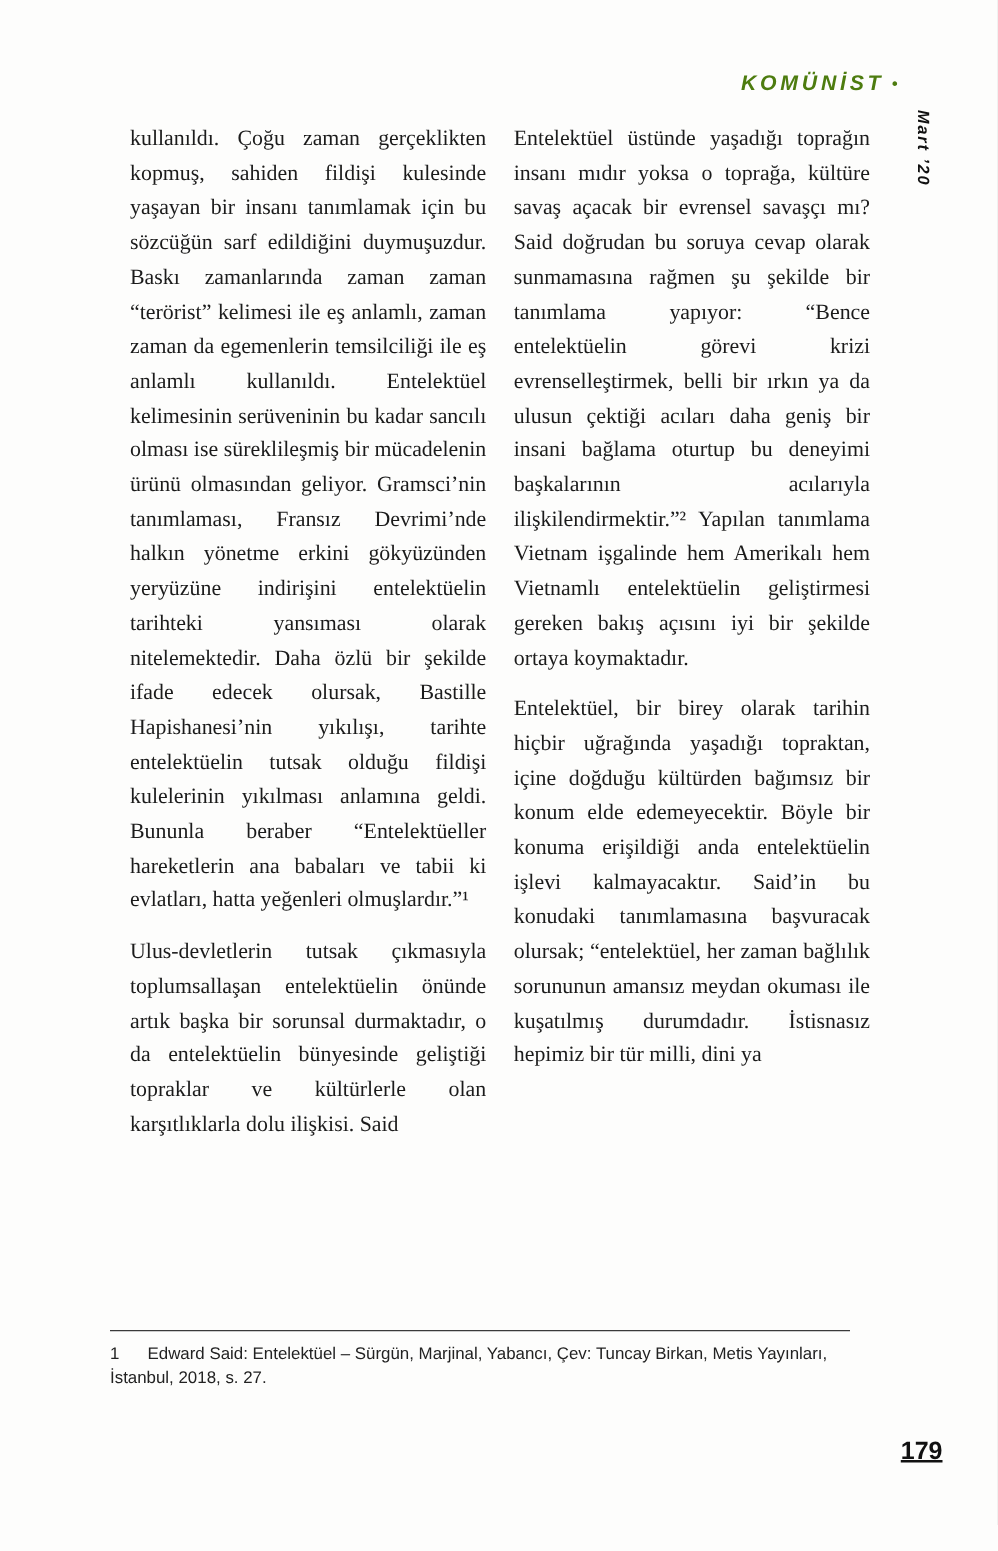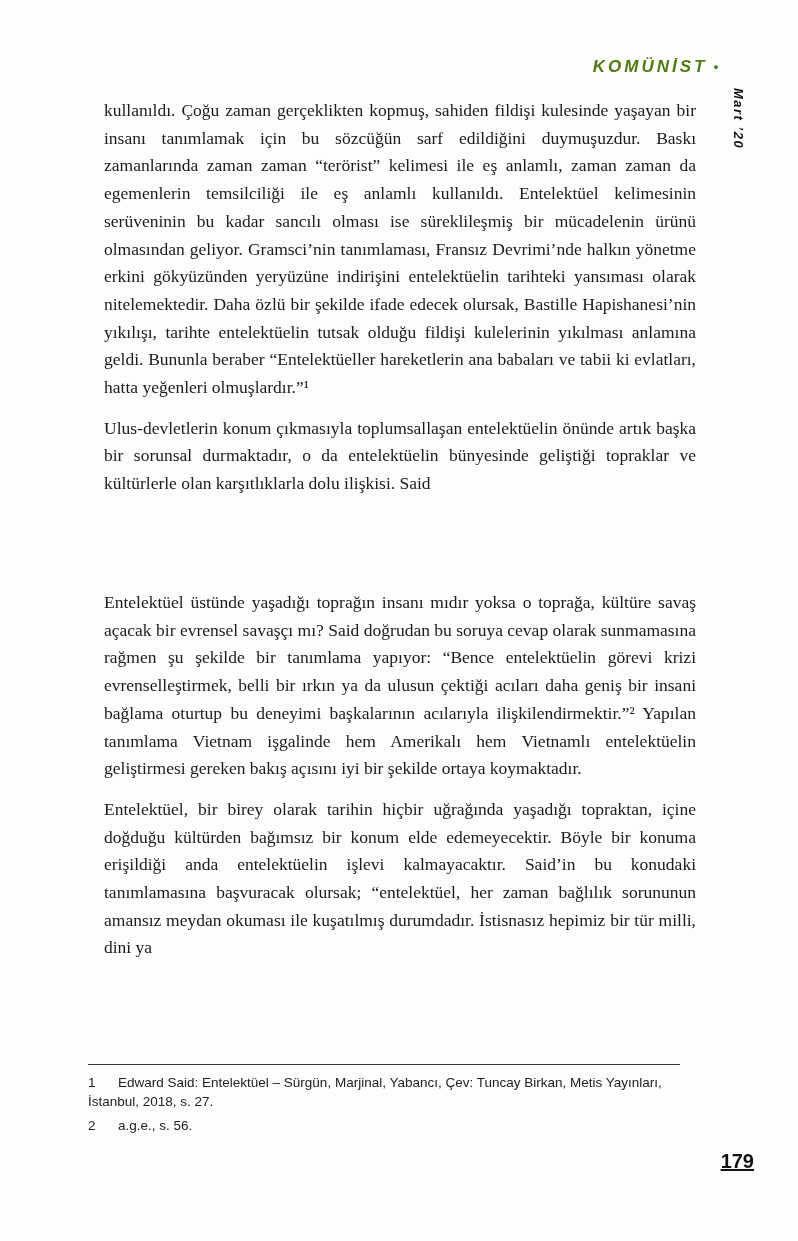--- a/index.html
+++ b/index.html
@@ -54,21 +54,20 @@
   
   .body-columns {
     position: absolute;
     top: 97px;
     left: 104px;
     width: 592px;
     height: 962px;
     display: flex;
     gap: 22px;
     overflow: hidden;
-    flex-direction: column;
   }
   .column {
     flex: 1 1 0;
     overflow: hidden;
     font-size: 17.5px;
     line-height: 27.7px;
     text-align: justify;
     text-justify: inter-word;
   }
   .column p {
@@ -113,28 +112,27 @@
 
   <div class="masthead">
     <span>KOMÜNİST</span><span class="bullet">•</span>
   </div>
 
   <div class="issue-date">Mart ’20</div>
 
   <div class="body-columns">
     <div class="column">
       <p>kullanıldı. Çoğu zaman gerçeklikten kopmuş, sahiden fildişi kulesinde yaşayan bir insanı tanımlamak için bu sözcüğün sarf edildiğini duymuşuzdur. Baskı zamanlarında zaman zaman “terörist” kelimesi ile eş anlamlı, zaman zaman da egemenlerin temsilciliği ile eş anlamlı kullanıldı. Entelektüel kelimesinin serüveninin bu kadar sancılı olması ise süreklileşmiş bir mücadelenin ürünü olmasından geliyor. Gramsci’nin tanımlaması, Fransız Devrimi’nde halkın yönetme erkini gökyüzünden yeryüzüne indirişini entelektüelin tarihteki yansıması olarak nitelemektedir. Daha özlü bir şekilde ifade edecek olursak, Bastille Hapishanesi’nin yıkılışı, tarihte entelektüelin tutsak olduğu fildişi kulelerinin yıkılması anlamına geldi. Bununla beraber “Entelektüeller hareketlerin ana babaları ve tabii ki evlatları, hatta yeğenleri olmuşlardır.”¹</p>
-      <p>Ulus-devletlerin konum çıkmasıyla toplumsallaşan entelektüelin önünde artık başka bir sorunsal durmaktadır, o da entelektüelin bünyesinde geliştiği topraklar ve kültürlerle olan karşıtlıklarla dolu ilişkisi. Said</p>
+      <p>Ulus-devletlerin tutsak çıkmasıyla toplumsallaşan entelektüelin önünde artık başka bir sorunsal durmaktadır, o da entelektüelin bünyesinde geliştiği topraklar ve kültürlerle olan karşıtlıklarla dolu ilişkisi. Said</p>
     </div>
     <div class="column">
       <p>Entelektüel üstünde yaşadığı toprağın insanı mıdır yoksa o toprağa, kültüre savaş açacak bir evrensel savaşçı mı? Said doğrudan bu soruya cevap olarak sunmamasına rağmen şu şekilde bir tanımlama yapıyor: “Bence entelektüelin görevi krizi evrenselleştirmek, belli bir ırkın ya da ulusun çektiği acıları daha geniş bir insani bağlama oturtup bu deneyimi başkalarının acılarıyla ilişkilendirmektir.”² Yapılan tanımlama Vietnam işgalinde hem Amerikalı hem Vietnamlı entelektüelin geliştirmesi gereken bakış açısını iyi bir şekilde ortaya koymaktadır.</p>
       <p>Entelektüel, bir birey olarak tarihin hiçbir uğrağında yaşadığı topraktan, içine doğduğu kültürden bağımsız bir konum elde edemeyecektir. Böyle bir konuma erişildiği anda entelektüelin işlevi kalmayacaktır. Said’in bu konudaki tanımlamasına başvuracak olursak; “entelektüel, her zaman bağlılık sorununun amansız meydan okuması ile kuşatılmış durumdadır. İstisnasız hepimiz bir tür milli, dini ya</p>
     </div>
   </div>
 
   <div class="footnotes">
     <p><span class="fn-number">1</span><span class="fn-gap"></span><span>Edward Said: Entelektüel – Sürgün, Marjinal, Yabancı, Çev: Tuncay Birkan, Metis Yayınları, İstanbul, 2018, s. 27.</span></p>
-    <p><span class="fn-number">2</span><span class="fn-gap"></span><span>a.g.e., s. 56.</span></p>
   </div>
 
   <div class="page-number">179</div>
 
 </div>
 
 </body></html>

